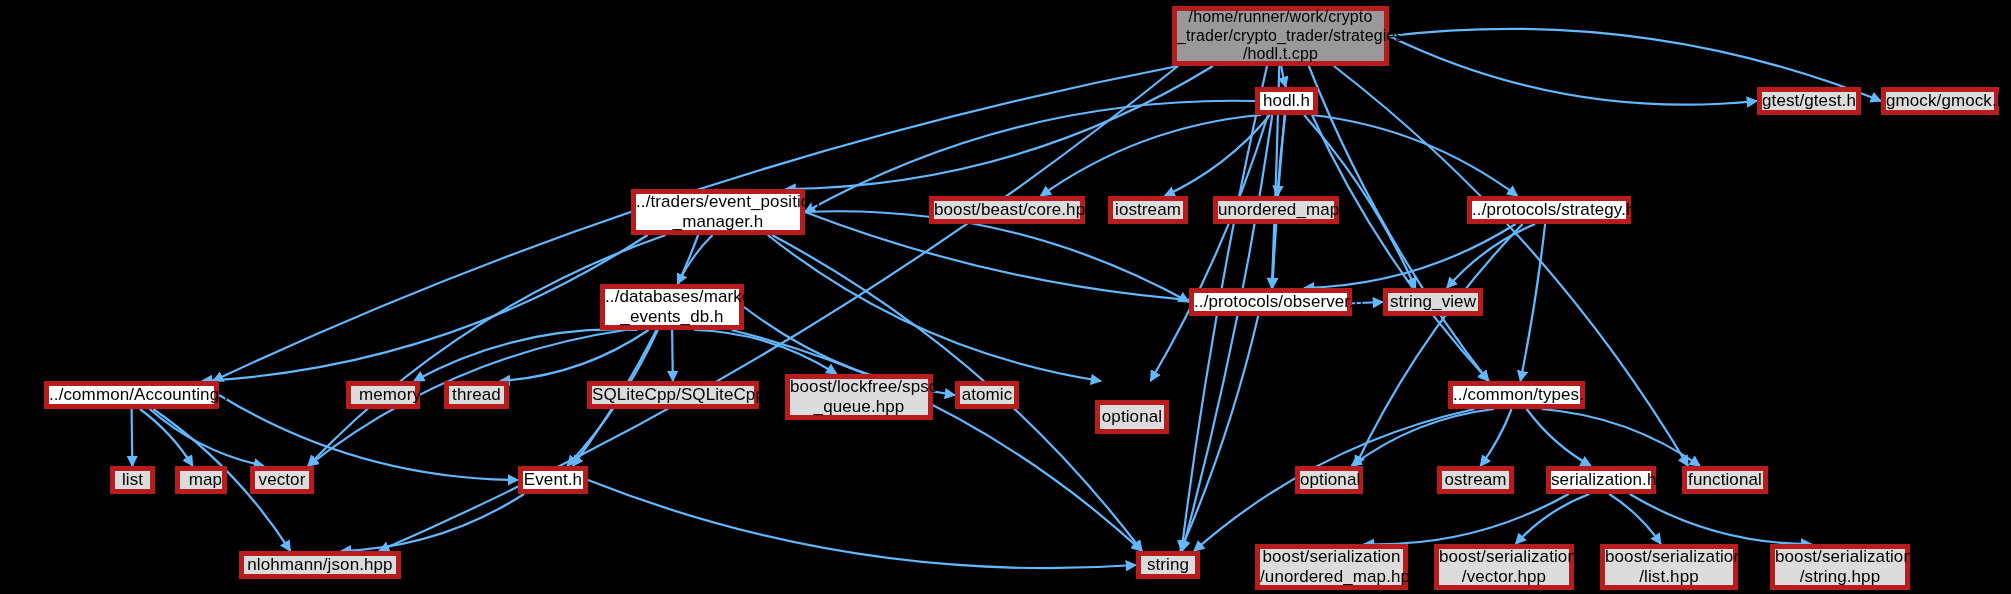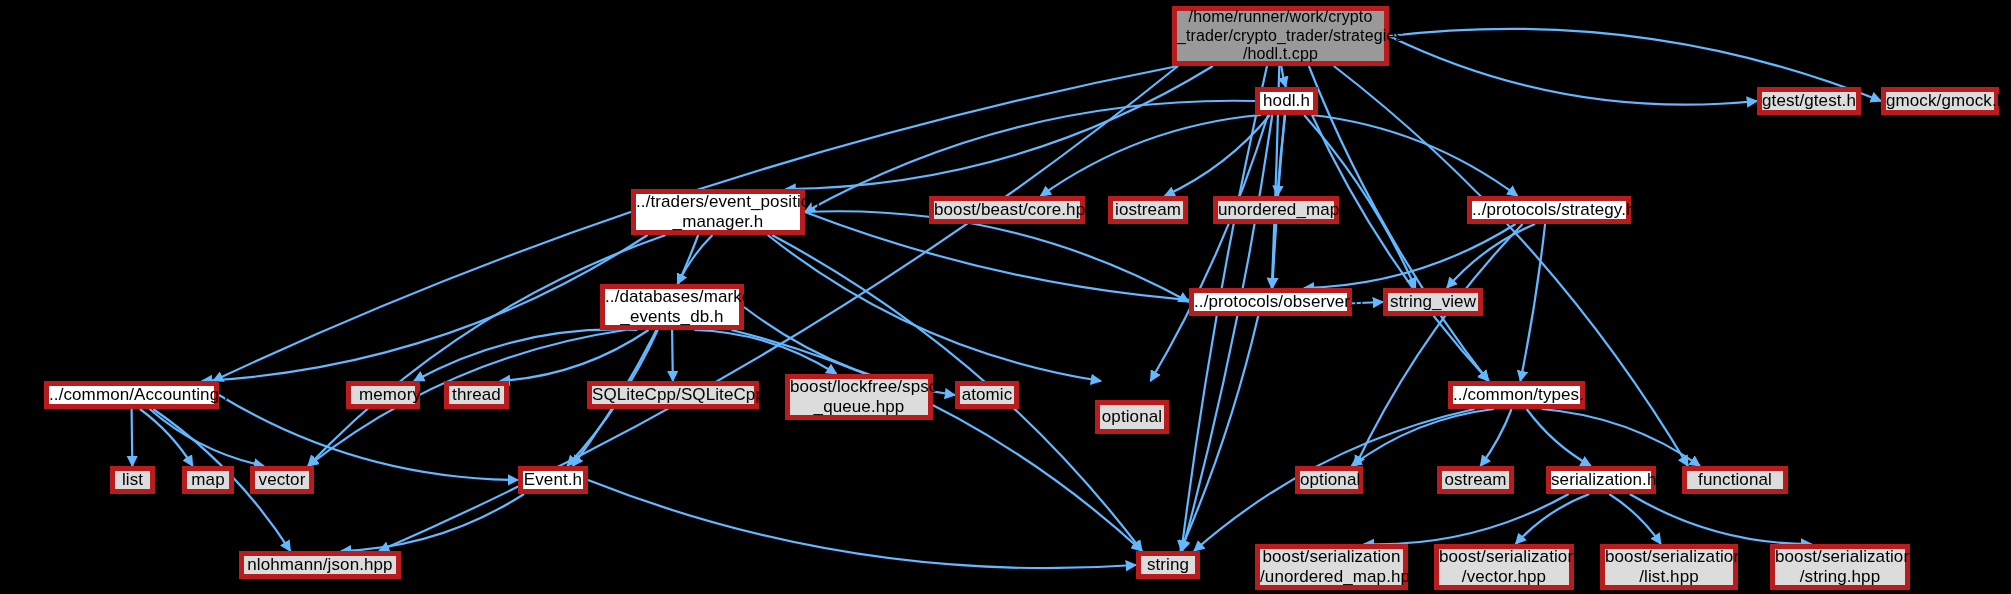--- a/index.html
+++ b/index.html
@@ -132,27 +132,27 @@
       <div class="gnode fill-white" style="left: 44px; top: 381px; width: 175px; height: 28px;"><span class="lbl">../common/Accounting.h</span></div>
       <div class="gnode fill-gray" style="left: 346px; top: 381px; width: 74px; height: 28px; padding-left: 8px;"><span class="lbl">memory</span></div>
       <div class="gnode fill-gray" style="left: 444px; top: 381px; width: 65px; height: 28px;"><span class="lbl">thread</span></div>
       <div class="gnode fill-gray" style="left: 587px; top: 381px; width: 172px; height: 28px;"><span class="lbl">SQLiteCpp/SQLiteCpp.h</span></div>
       <div class="gnode fill-gray" style="left: 785px; top: 374px; width: 148px; height: 46px;"><span class="lbl">boost/lockfree/spsc
 _queue.hpp</span></div>
       <div class="gnode fill-gray" style="left: 955px; top: 381px; width: 64px; height: 28px;"><span class="lbl">atomic</span></div>
       <div class="gnode fill-gray" style="left: 1095px; top: 400px; width: 74px; height: 34px;"><span class="lbl">optional</span></div>
       <div class="gnode fill-white" style="left: 1448px; top: 381px; width: 137px; height: 28px;"><span class="lbl">../common/types.h</span></div>
       <div class="gnode fill-gray" style="left: 110px; top: 466px; width: 45px; height: 28px;"><span class="lbl">list</span></div>
-      <div class="gnode fill-gray" style="left: 182px; top: 466px; width: 52px; height: 28px;"><span class="lbl">map</span></div>
+      <div class="gnode fill-gray" style="left: 175px; top: 466px; width: 52px; height: 28px; text-align: right;"><span class="lbl">map</span></div>
       <div class="gnode fill-gray" style="left: 250px; top: 466px; width: 64px; height: 28px;"><span class="lbl">vector</span></div>
       <div class="gnode fill-white" style="left: 518px; top: 466px; width: 70px; height: 28px;"><span class="lbl">Event.h</span></div>
       <div class="gnode fill-gray" style="left: 1295px; top: 466px; width: 68px; height: 28px;"><span class="lbl">optional</span></div>
       <div class="gnode fill-gray" style="left: 1437px; top: 466px; width: 77px; height: 28px;"><span class="lbl">ostream</span></div>
       <div class="gnode fill-white" style="left: 1546px; top: 466px; width: 110px; height: 28px;"><span class="lbl">serialization.h</span></div>
-      <div class="gnode fill-gray" style="left: 1682px; top: 466px; width: 106px; height: 28px;"><span class="lbl">functional</span></div>
+      <div class="gnode fill-gray" style="left: 1682px; top: 466px; width: 86px; height: 28px;"><span class="lbl">functional</span></div>
       <div class="gnode fill-gray" style="left: 1136px; top: 551px; width: 64px; height: 28px;"><span class="lbl">string</span></div>
       <div class="gnode fill-gray" style="left: 239px; top: 551px; width: 162px; height: 28px;"><span class="lbl">nlohmann/json.hpp</span></div>
       <div class="gnode fill-gray" style="left: 1255px; top: 544px; width: 153px; height: 46px;"><span class="lbl">boost/serialization
 /unordered_map.hpp</span></div>
       <div class="gnode fill-gray" style="left: 1434px; top: 544px; width: 140px; height: 46px;"><span class="lbl">boost/serialization
 /vector.hpp</span></div>
       <div class="gnode fill-gray" style="left: 1600px; top: 544px; width: 138px; height: 46px;"><span class="lbl">boost/serialization
 /list.hpp</span></div>
       <div class="gnode fill-gray" style="left: 1770px; top: 544px; width: 140px; height: 46px;"><span class="lbl">boost/serialization
 /string.hpp</span></div>

